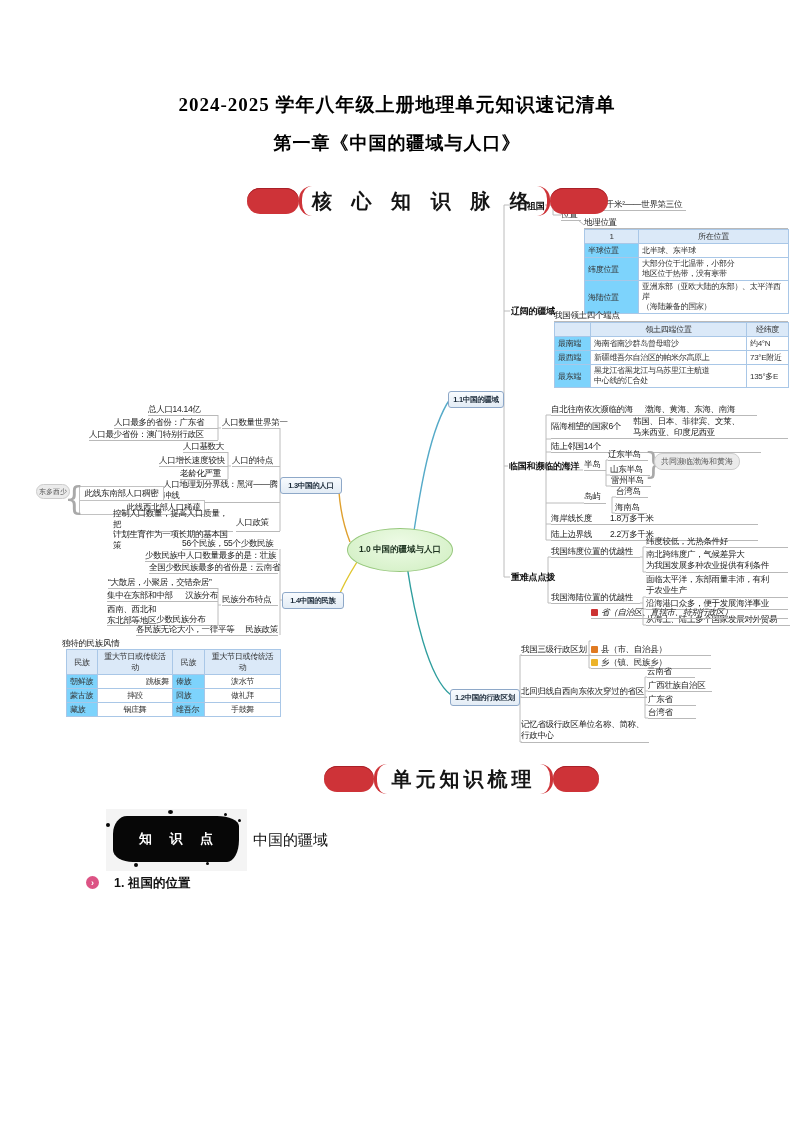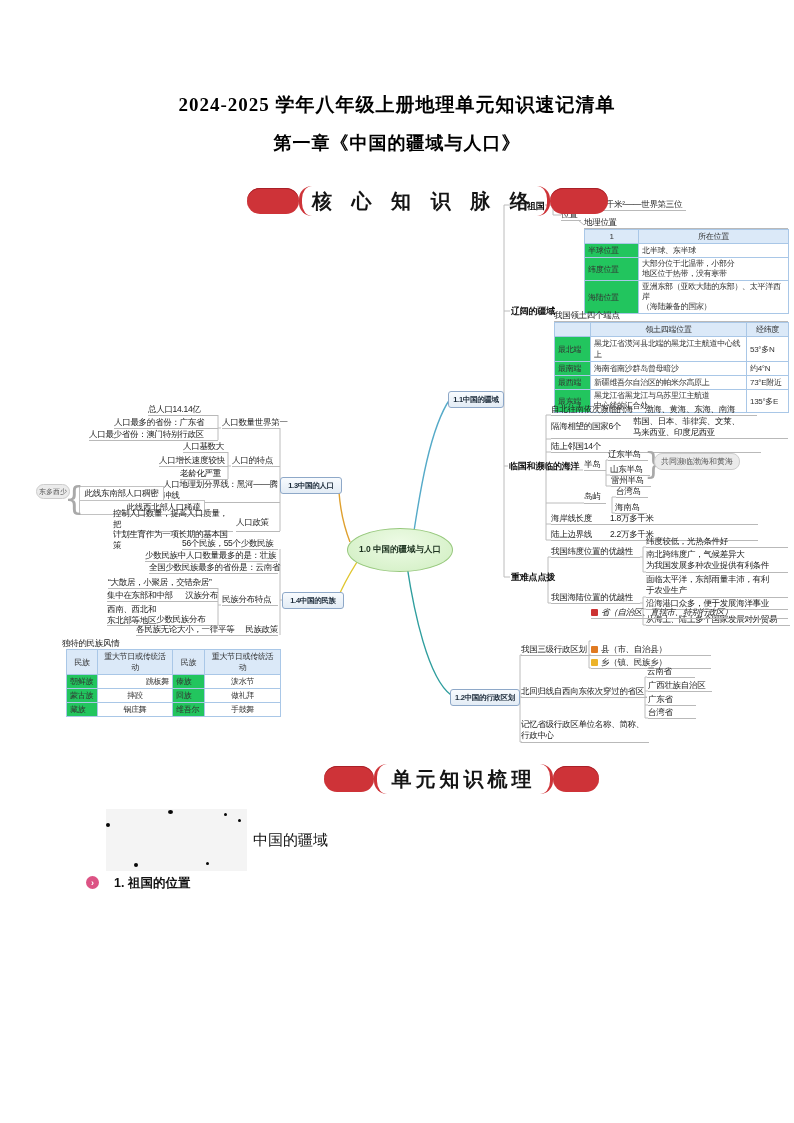--- a/index.html
+++ b/index.html
@@ -41,21 +41,21 @@
        font-size:8.5px;font-weight:bold;color:#1d3320;white-space:nowrap;}
   .bubble{position:absolute;z-index:2;background:#ebebeb;border:1px solid #cdcdcd;border-radius:8px;
        color:#555;display:flex;align-items:center;justify-content:center;white-space:nowrap;}
   .brace{position:absolute;z-index:2;color:#a9a9a9;font-family:"DejaVu Sans",sans-serif;line-height:1;}
   .mini-box{position:absolute;z-index:2;border:1px solid #c2c2c2;background:#fff;font-size:8.5px;
        letter-spacing:-0.3px;color:#222;display:flex;align-items:center;justify-content:center;white-space:nowrap;}
   table.mm{position:absolute;z-index:2;border-collapse:collapse;font-size:8px;color:#333;
        letter-spacing:-0.3px;table-layout:fixed;}
   table.mm td{border:1px solid #a9c7e7;padding:1px 3px;overflow:hidden;}
   td.hd{background:#dbe9f8;text-align:center;}
-  td.lb{background:#22c55e;}
+  td.lb{background:#7dd3fc;}
   td.pre{white-space:pre-line;line-height:10px;}
   .sq{flex:none;width:7px;height:7px;border-radius:1px;margin-right:3px;}
   
   .halo{position:absolute;left:106px;top:809px;width:141px;height:62px;background:#f4f4f4;z-index:2;}
   .blob{position:absolute;left:7px;top:7px;width:126px;height:46px;background:#070707;
         border-radius:14px 22px 12px 20px / 18px 10px 22px 12px;
         display:flex;align-items:center;justify-content:center;}
   .blob span{color:#fff;font-weight:bold;font-size:13px;letter-spacing:7px;padding-left:7px;}
   .dot{position:absolute;background:#070707;border-radius:50%;}
   .kp-title{position:absolute;left:253px;top:831px;font-size:15px;color:#111;z-index:2;}
@@ -153,25 +153,20 @@
         <col style="width:156px">
         <col style="width:42px">
       </colgroup>
     <tbody>
         <tr>
           <td class="hd"></td>
         <td class="hd">领土四端位置</td>
         <td class="hd">经纬度</td>
         </tr>
     <tr>
-          <td class="lb">最北端</td>
-        <td>黑龙江省漠河县北端的黑龙江主航道中心线上</td>
-        <td>53°多N</td>
-        </tr>
-    <tr>
           <td class="lb">最南端</td>
         <td>海南省南沙群岛曾母暗沙</td>
         <td>约4°N</td>
         </tr>
     <tr>
           <td class="lb">最西端</td>
         <td>新疆维吾尔自治区的帕米尔高原上</td>
         <td>73°E附近</td>
         </tr>
     <tr>
@@ -318,20 +313,23 @@
 
   <div class="banner" style="left:324px;top:764px;width:275px;height:30px;">
     <div class="pill" style="width:50px;"></div>
     <div class="paren l"></div>
     <div class="banner-text" style="font-size:20px;letter-spacing:4px;">单元知识梳理</div>
     <div class="paren r"></div>
     <div class="pill" style="width:46px;"></div>
   </div>
 
   <div class="halo">
+    <div class="blob">
+      <span>知 识 点</span>
+    </div>
     <div class="dot" style="left:0px;top:14px;width:4px;height:4px;"></div>
     <div class="dot" style="left:132px;top:10px;width:3px;height:3px;"></div>
     <div class="dot" style="left:62px;top:1px;width:5px;height:4px;"></div>
     <div class="dot" style="left:28px;top:54px;width:4px;height:4px;"></div>
     <div class="dot" style="left:100px;top:53px;width:3px;height:3px;"></div>
     <div class="dot" style="left:118px;top:4px;width:3px;height:3px;"></div>
   </div>
   <div class="kp-title">中国的疆域</div>
 
   <div class="bullet">›</div>

